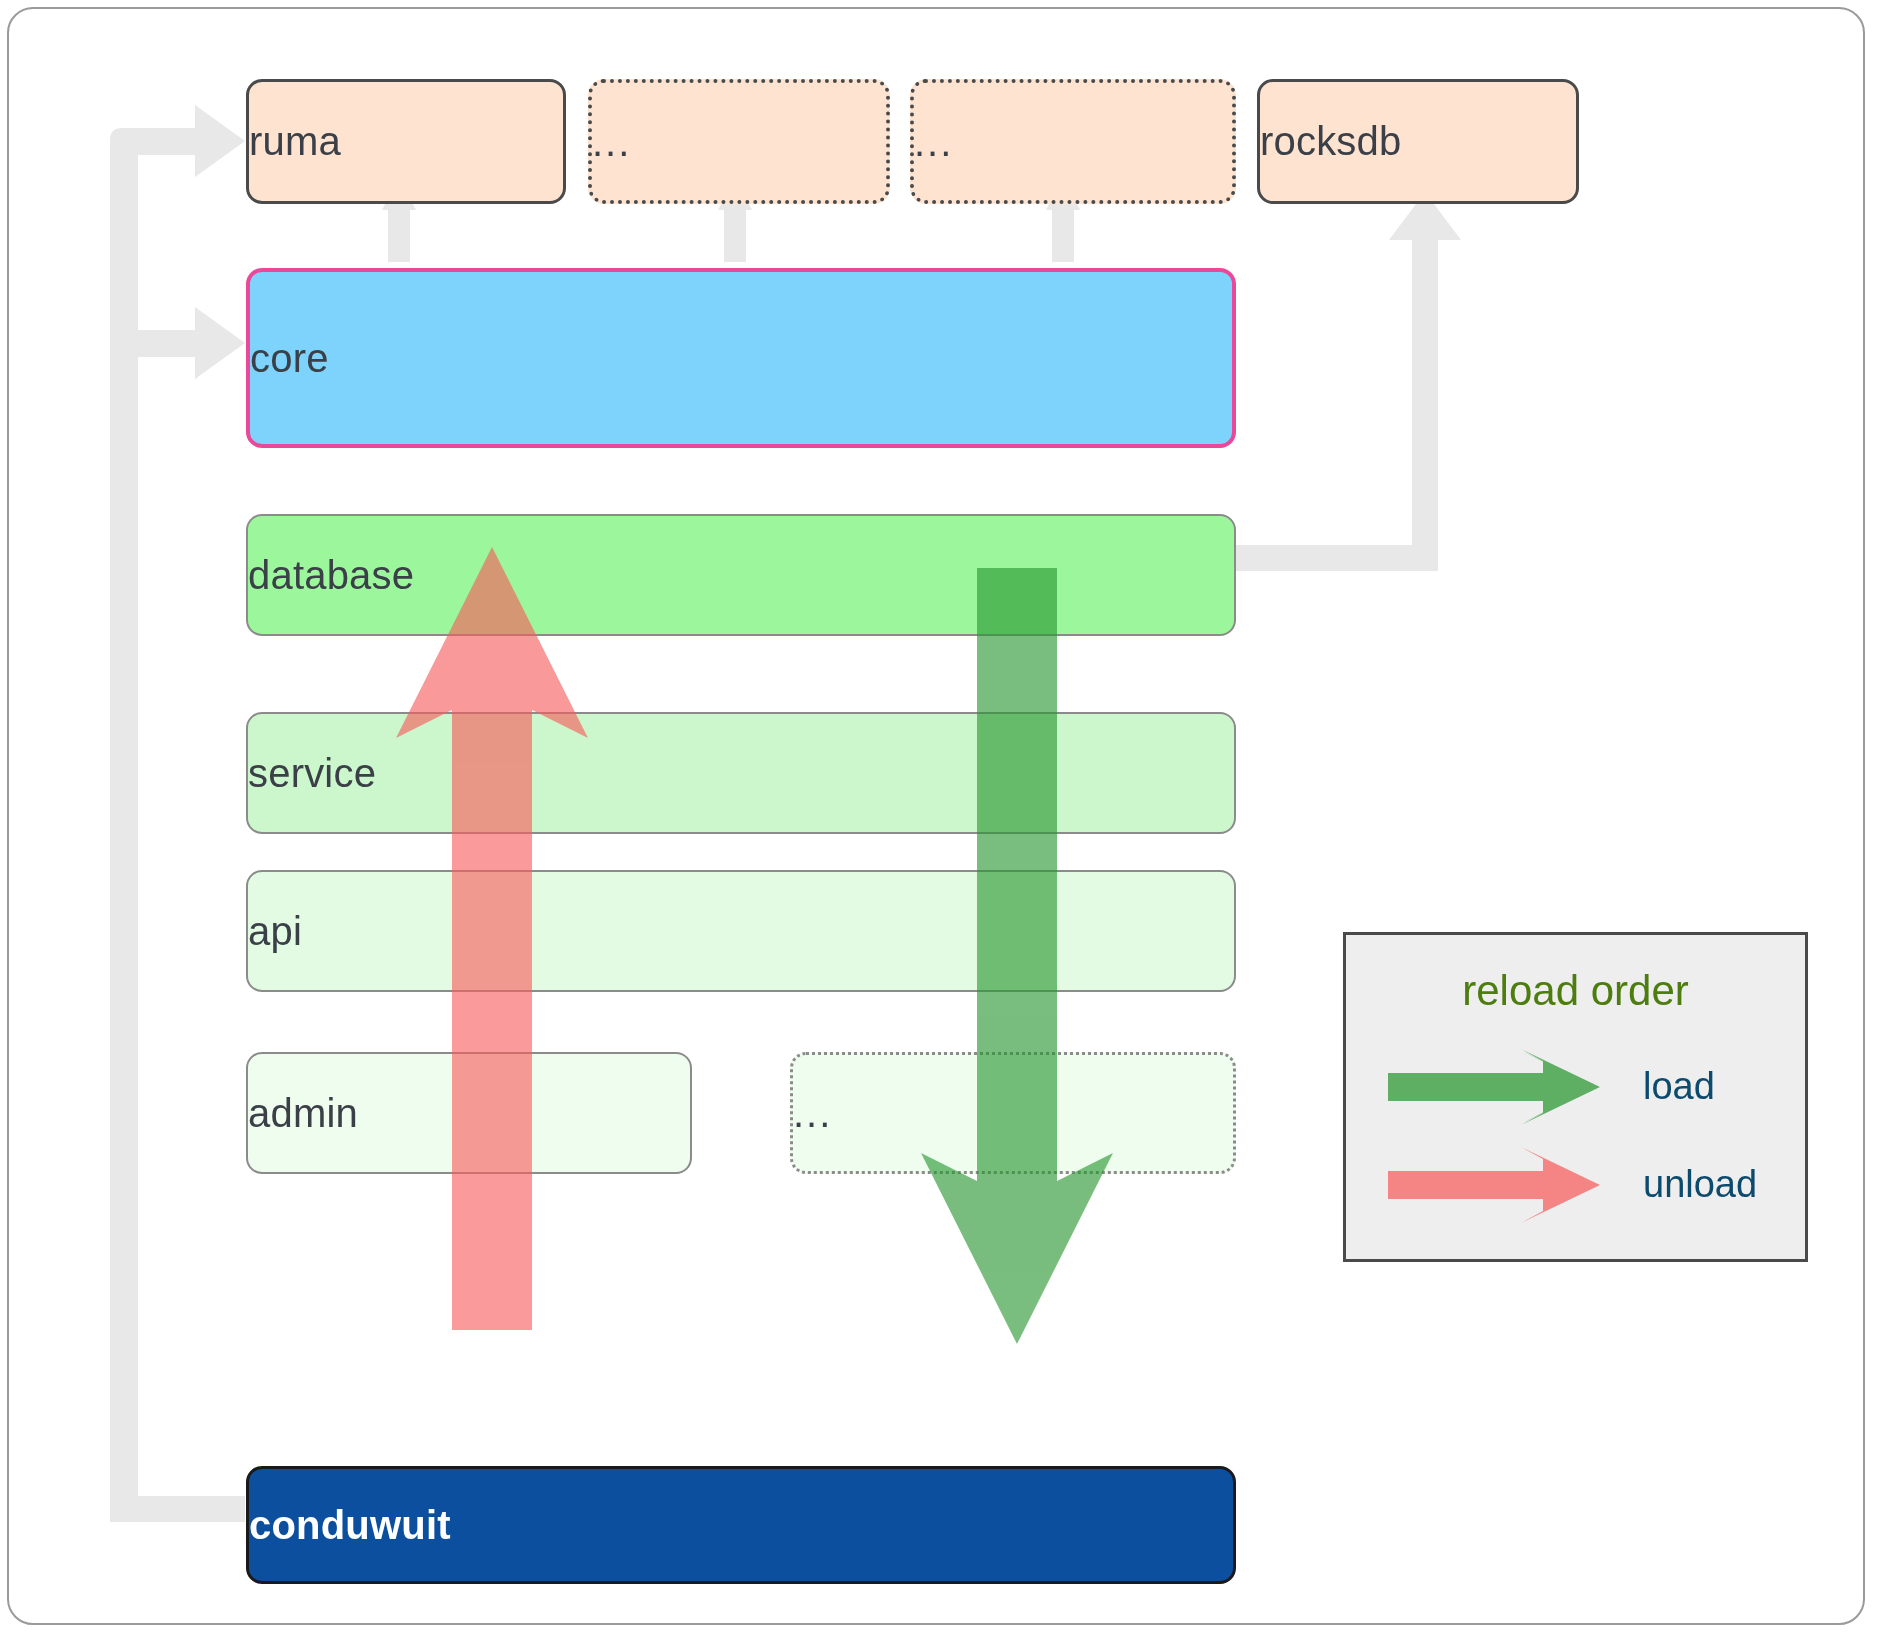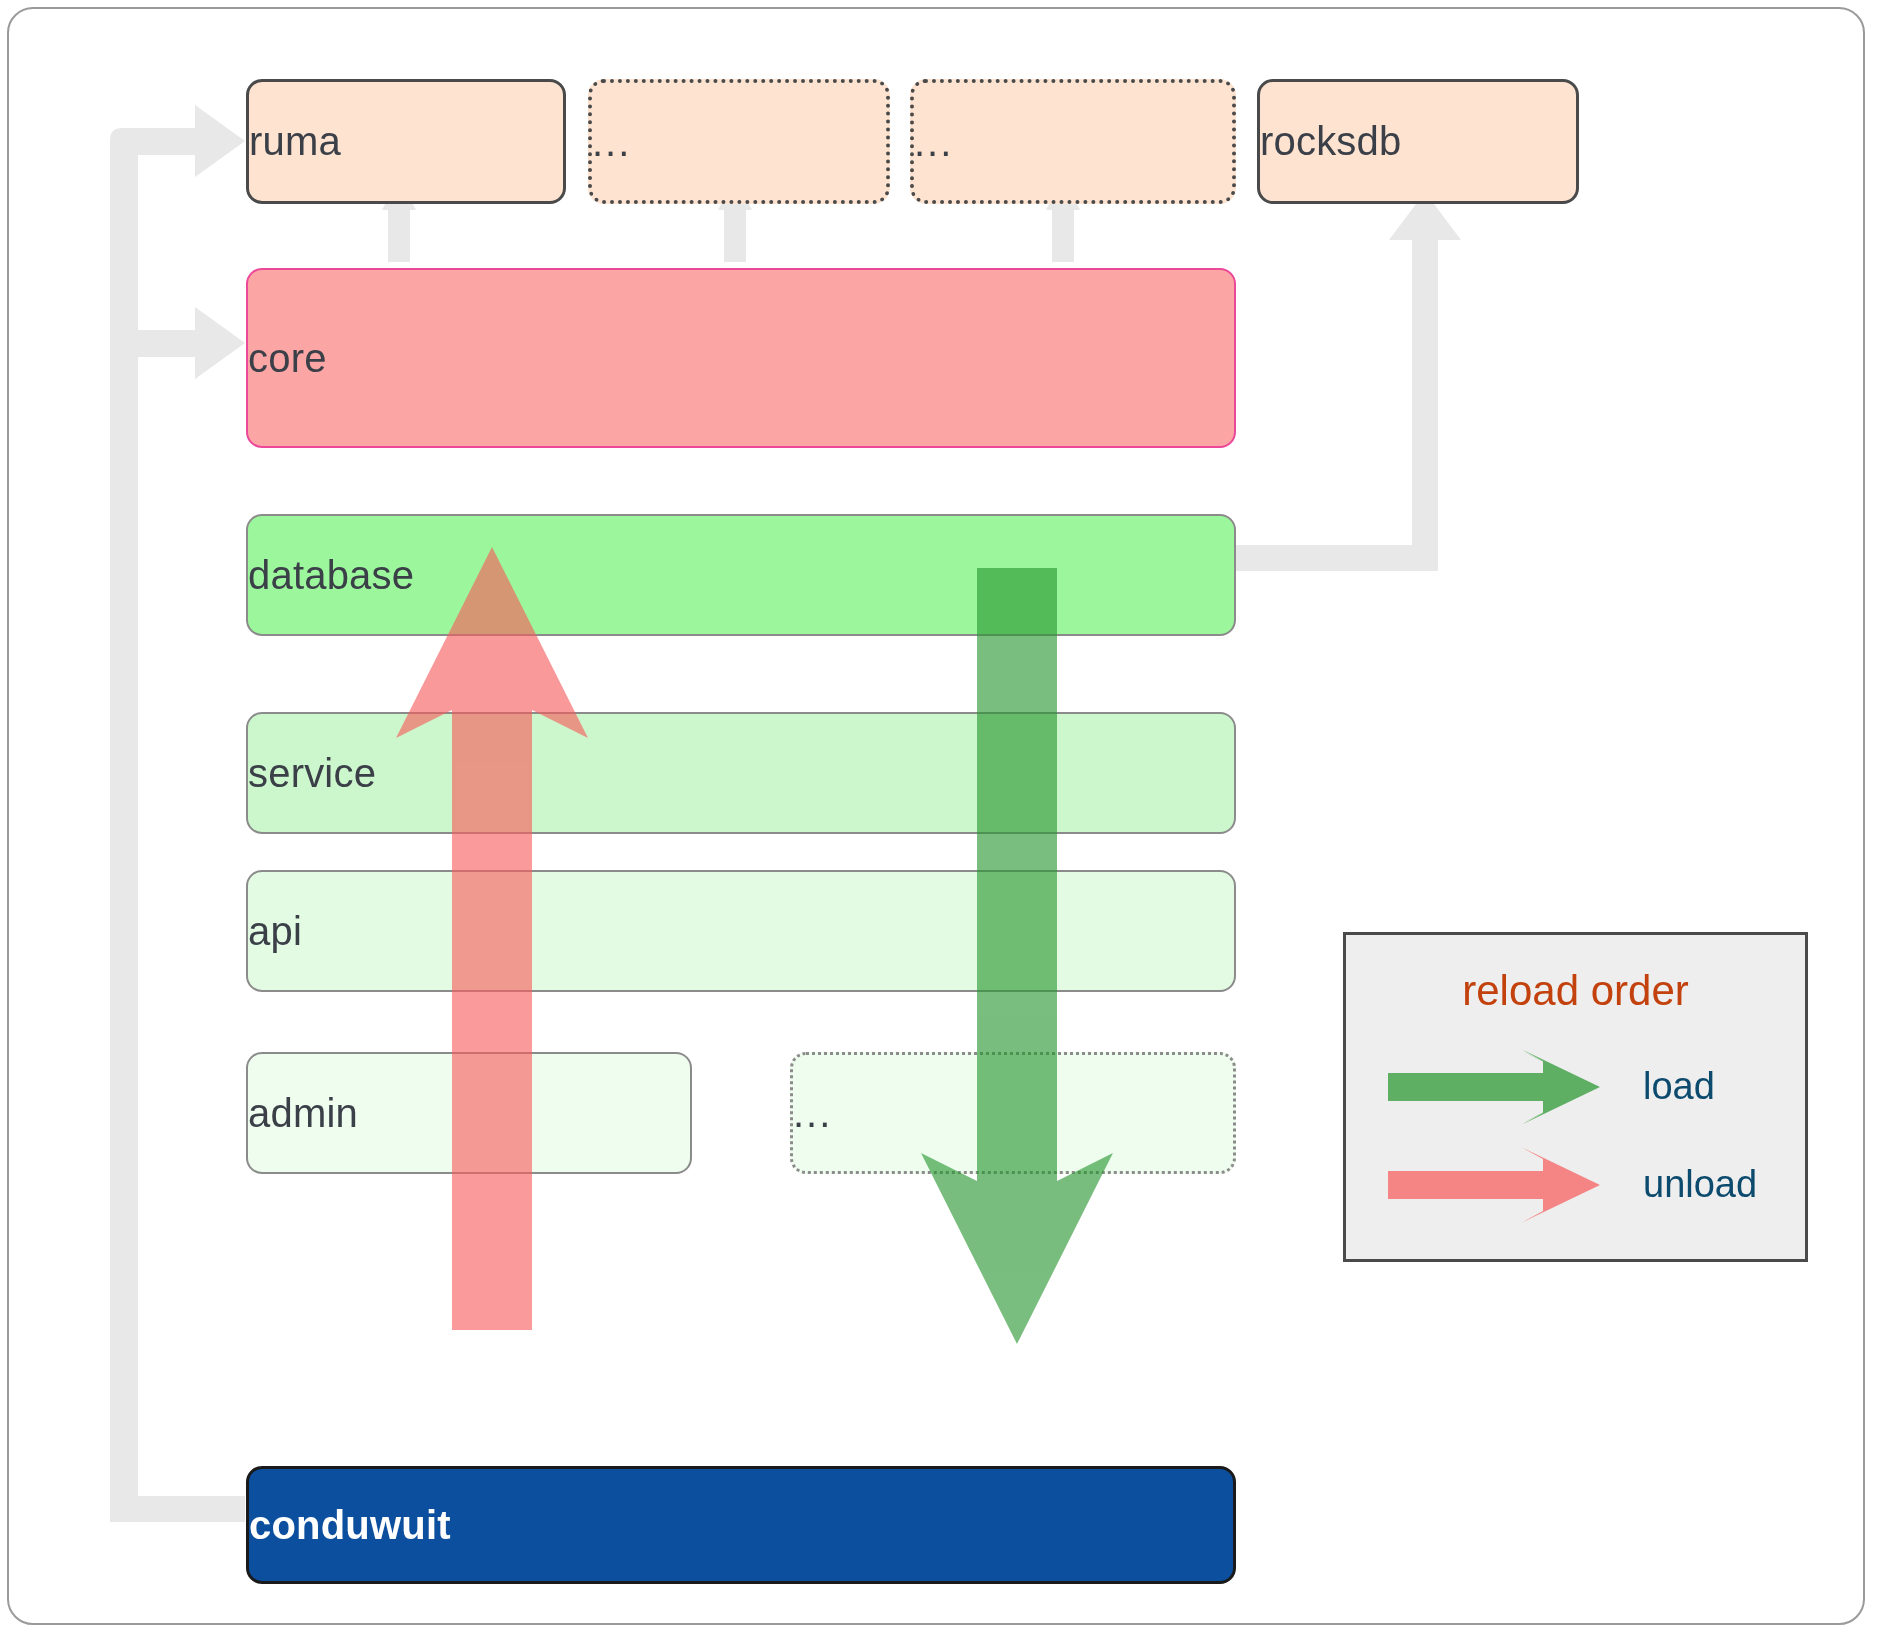--- a/index.html
+++ b/index.html
@@ -44,22 +44,22 @@
     border-radius: 16px;
   }
   .dep.dotted {
     border-style: dotted;
     border-width: 4px;
     border-color: #4a4a4a;
   }
   .dots { font-size: 40px; letter-spacing: 2px; line-height: 0.4; }
 
   .core-box {
-    background: #fca5a5;
-    border: 2px solid #ec4899;
+    background: #7dd3fc;
+    border: 4px solid #ec4899;
     border-radius: 16px;
   }
   .db-box {
     background: #9cf79c;
     border: 2px solid #8b8b8b;
     border-radius: 16px;
     margin-top: 8px;
   }
   .svc-box {
     background: #ccf7cc;
@@ -100,21 +100,21 @@
     background: #eeeeee;
     border: 3px solid #4a4a4a;
     box-sizing: border-box;
   }
   .legend-title {
     position: absolute;
     width: 100%;
     top: 32px;
     text-align: center;
     font-size: 42px;
-    color: #c2410c;
+    color: #4d7c0f;
   }
   .legend-label {
     position: absolute;
     font-size: 38px;
     color: #0c4a6e;
   }
 
   svg.overlay {
     position: absolute;
     left: 0; top: 0;

